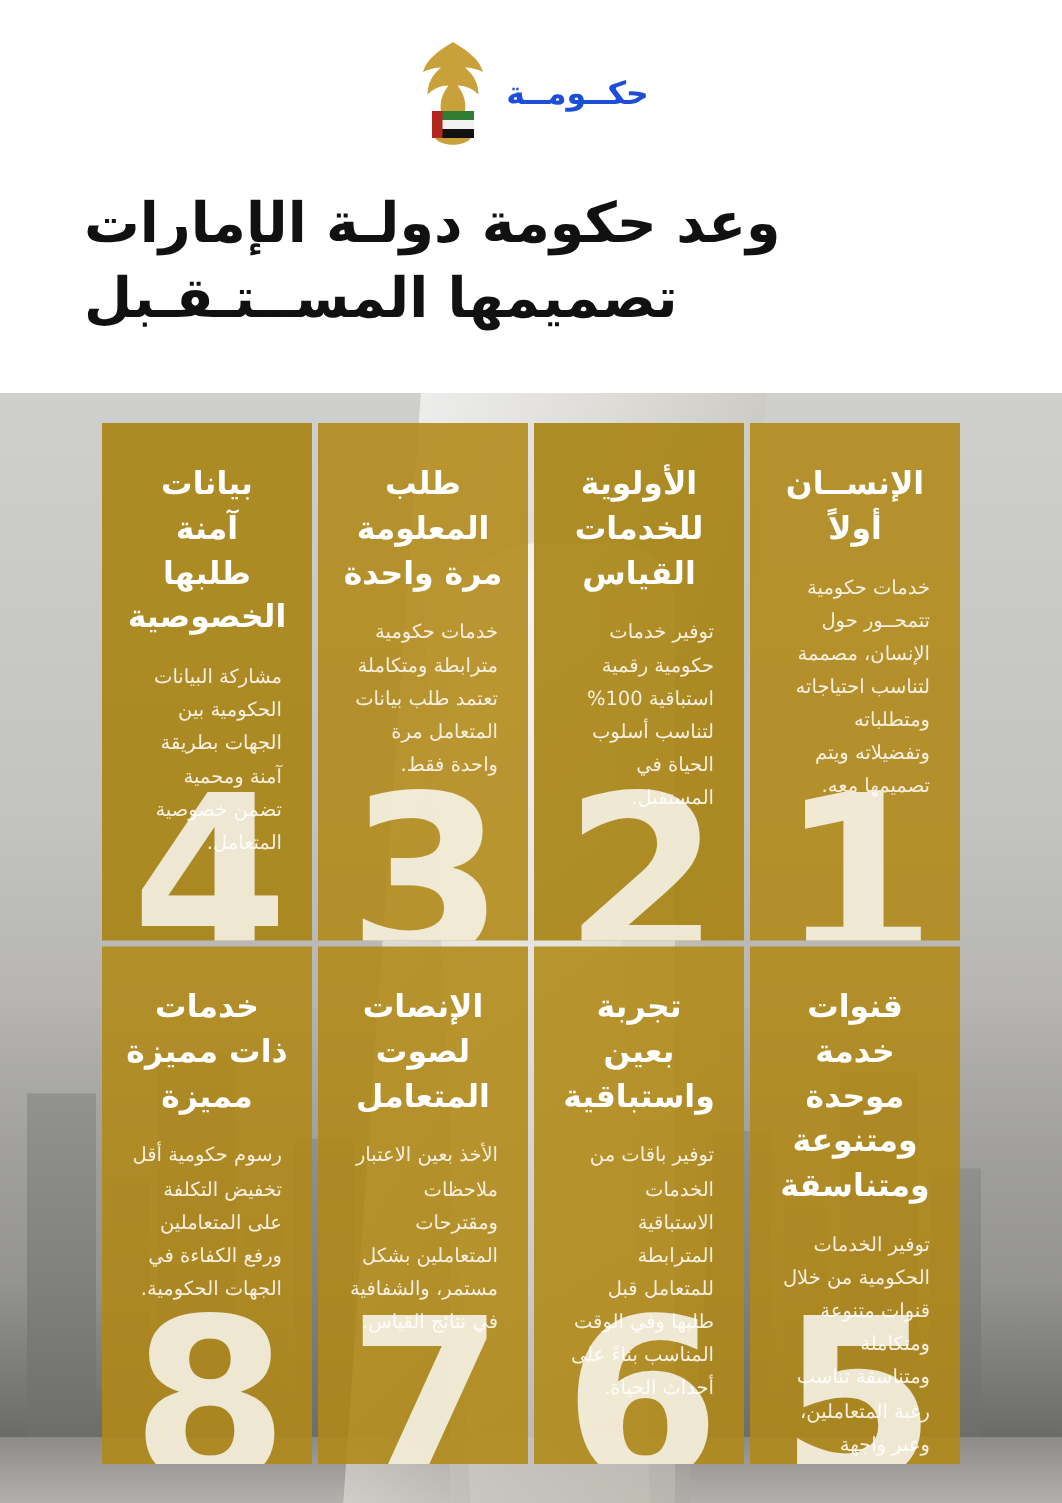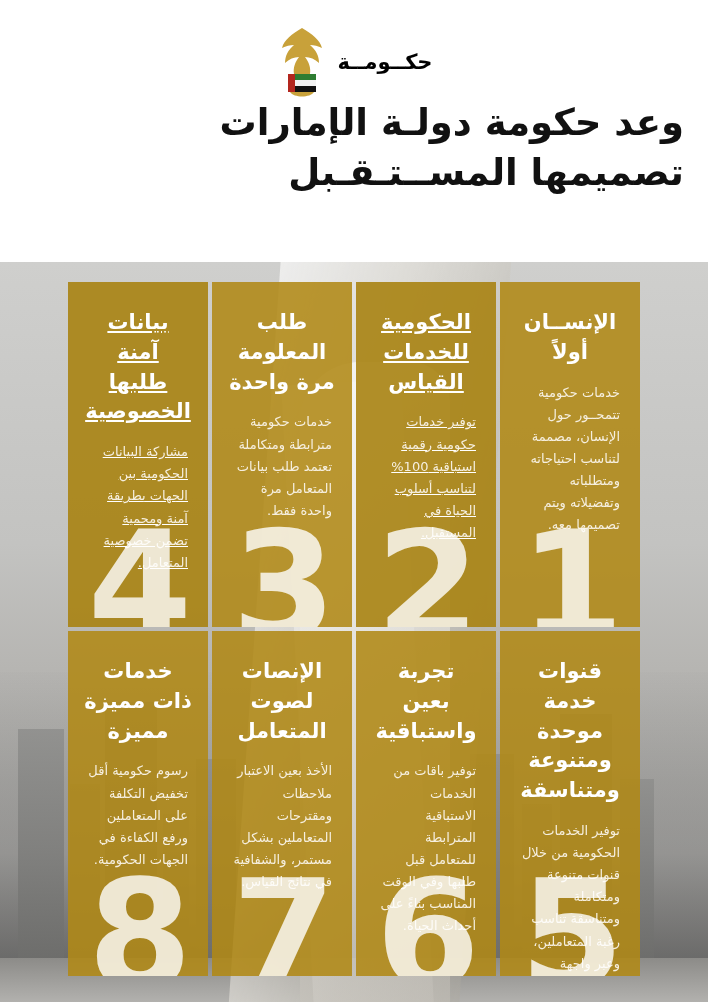--- a/index.html
+++ b/index.html
@@ -35,40 +35,41 @@
   }
   .emblem {
     width: 52px;
     height: 72px;
     position: relative;
   }
   .emblem svg { display: block; }
   .emblem-text {
     text-align: center;
     line-height: 1.25;
-    color: #000000;
+    color: #1d4ed8;
   }
   .emblem-text .line1 {
     font-size: 21px;
     font-weight: bold;
     letter-spacing: 1px;
   }
   .emblem-text .line2 {
     font-size: 14px;
     font-weight: bold;
   }
 
   .main-title {
-    text-align: right;
+    text-align: left;
     color: #111111;
     font-weight: bold;
     font-size: 37px;
     line-height: 1.35;
     letter-spacing: 1px;
-    padding: 0 24px;
+    margin-top: 26px;
+    padding: 0 56px;
   }
   .main-title .t-line {
     display: block;
     white-space: nowrap;
   }
 
   
   .band {
     position: absolute;
     top: 262px;
@@ -152,21 +153,20 @@
   .tile {
     position: relative;
     background: rgba(176,137,22,0.88);
     overflow: hidden;
     box-sizing: border-box;
     padding: 26px 16px 0 16px;
     color: #ffffff;
   }
   .tile.alt {
     background: rgba(169,131,18,0.9);
-    text-decoration: underline;
   }
   .tile h3 {
     margin: 0;
     font-size: 21px;
     font-weight: bold;
     line-height: 1.42;
     text-align: center;
     letter-spacing: 0px;
   }
   .tile p {
@@ -245,21 +245,21 @@
       <h3>
         <span>الإنســان</span><br>
         <span>أولاً</span>
       </h3>
       <p>خدمات حكومية تتمحــور حول الإنسان، مصممة لتناسب احتياجاته ومتطلباته وتفضيلاته ويتم تصميمها معه.</p>
       <div class="num">1</div>
     </div>
 
     <div class="tile alt">
       <h3>
-        <span>الحكومية</span><br>
+        <span>الأولوية</span><br>
         <span>للخدمات</span><br>
         <span>القياس</span>
       </h3>
       <p>توفير خدمات حكومية رقمية استباقية 100% لتناسب أسلوب الحياة في المستقبل.</p>
       <div class="num">2</div>
     </div>
 
     <div class="tile">
       <h3>
         <span>طلب</span><br>

